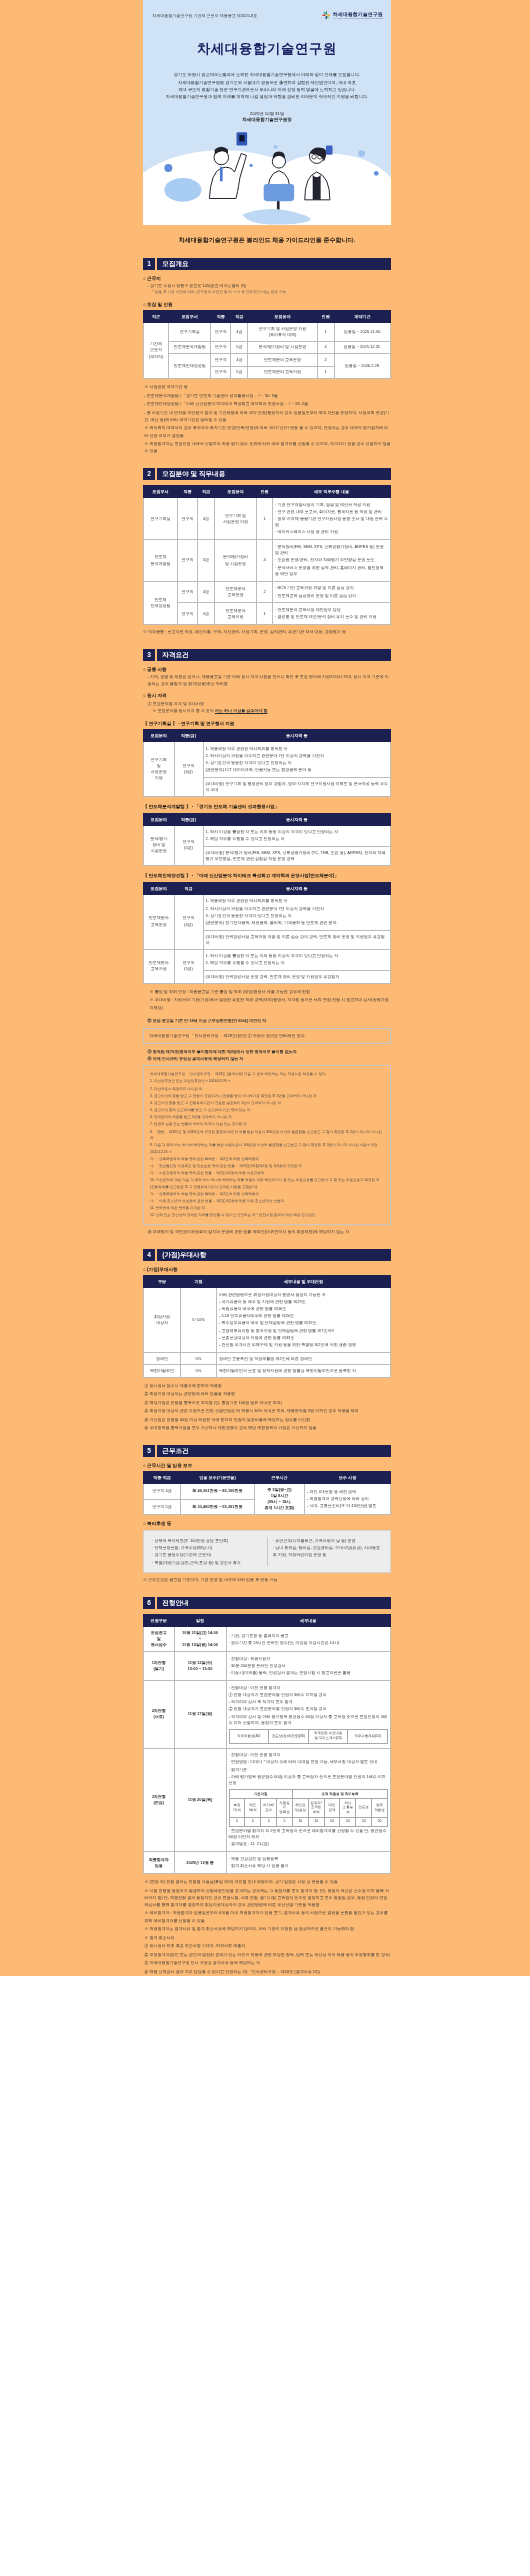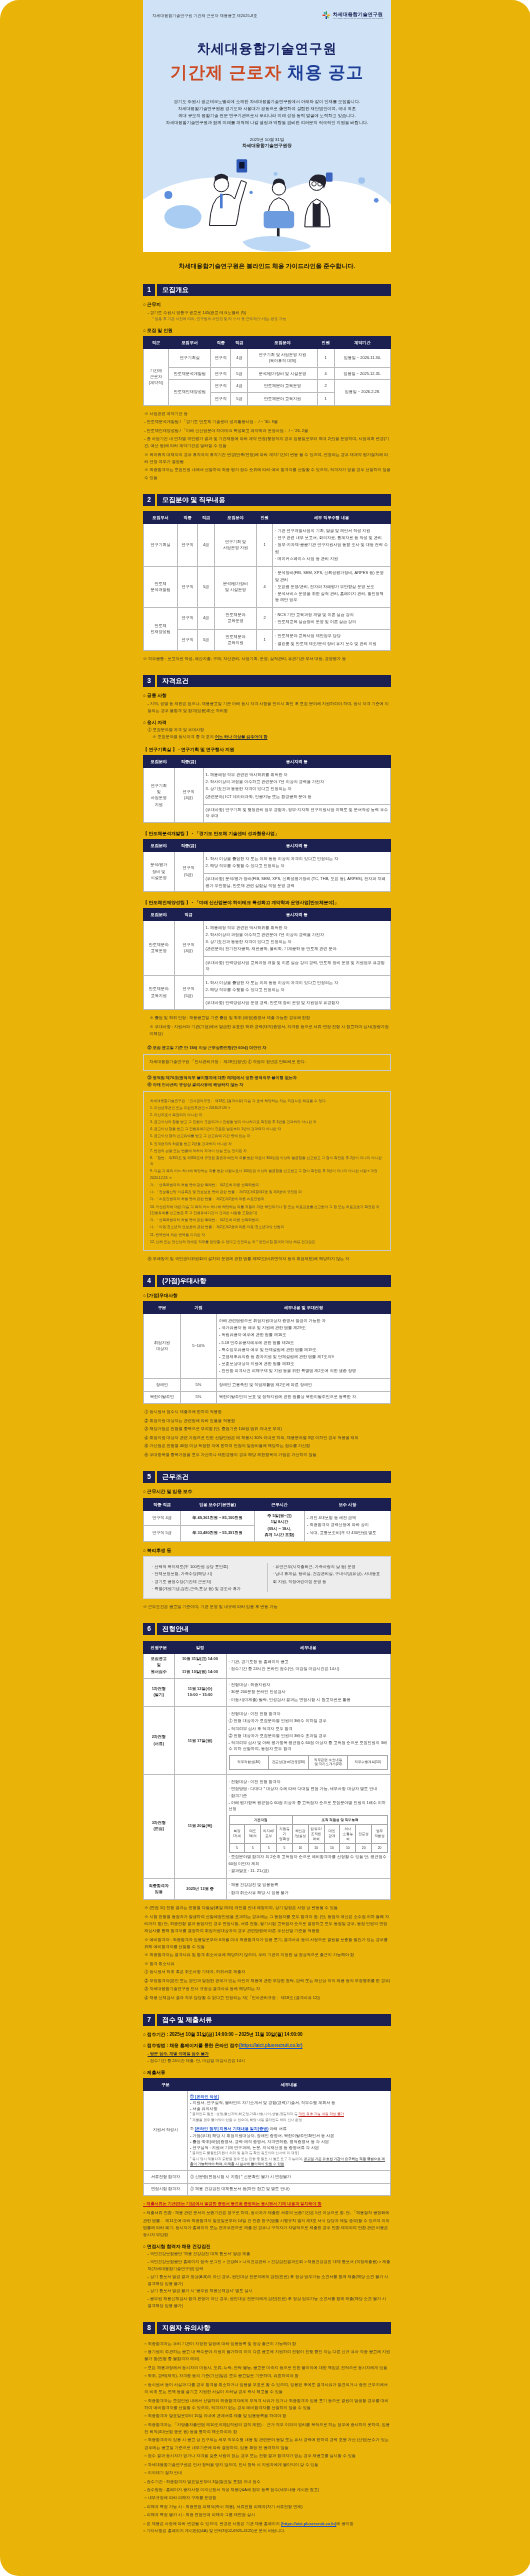--- a/index.html
+++ b/index.html
@@ -1,16 +1,16 @@
 <!DOCTYPE html>
 <html style="font-size:10.6px"><head>
 <meta charset="utf-8">
 <style>
   html,body{margin:0;padding:0;background:#fff;font-family:"Liberation Sans",sans-serif;color:#333;}
-  .page{position:relative;width:531px;height:2576px;overflow:hidden;background:#eab308;border-radius:19px;}
+  .page{position:relative;width:531px;height:1976px;overflow:hidden;background:#fdba74;}
   .col{width:248px;margin-left:143px;}
   
   .hero{background:#cfe2f6;padding-top:4px;}
   .hero-top{display:flex;justify-content:space-between;align-items:flex-start;padding:6.6px 6.6px 0 9.3px;}
   .docref{font-size:4px;color:#333;padding-top:2.7px;}
   .logo{display:flex;align-items:center;gap:2px;}
   .logo-txt{display:flex;flex-direction:column;line-height:1.2;}
   .logo-name{font-size:5px;font-weight:bold;color:#1b2051;}
   .logo-sub{font-size:1.7px;color:#6a7488;letter-spacing:0.1px;}
   .title1{margin-top:21px;text-align:center;font-size:13.3px;font-weight:bold;color:#1b2566;letter-spacing:0.7px;}
@@ -77,21 +77,20 @@
             <rect x="2.2" y="2.2" width="3.6" height="2" rx="1" transform="rotate(45 4 3.2)" fill="#27a3b4"></rect>
             <rect x="7.2" y="8.2" width="3.6" height="2" rx="1" transform="rotate(45 9 9.2)" fill="#7cb33e"></rect>
           </svg>
           <div class="logo-txt">
             <span class="logo-name">차세대융합기술연구원</span>
             <span class="logo-sub">ADVANCED INSTITUTE OF CONVERGENCE TECHNOLOGY</span>
           </div>
         </div>
       </div>
       <div class="title1">차세대융합기술연구원</div>
-      <div class="title2"><span class="hl">기간제 근로자</span><span class="rest"> 채용 공고</span></div>
       <div class="intro">
           <div class="line">경기도 수원시 광교테크노밸리에 소재한 차세대융합기술연구원에서 아래와 같이 인재를 모집합니다.</div>
           <div class="line">차세대융합기술연구원은 경기도와 서울대가 공동으로 출연하여 설립한 재단법인이며, 국내 최초</div>
           <div class="line">최대 규모의 융합기술 전문 연구기관으로서 우리나라 미래 성장 동력 발굴에 노력하고 있습니다.</div>
           <div class="line">차세대융합기술연구원과 함께 미래를 개척해 나갈 열정과 역량을 겸비한 여러분의 적극적인 지원을 바랍니다.</div>
         </div>
       <div class="hero-date">2025년 10월 31일</div>
       <div class="hero-signer">차세대융합기술연구원장</div>
       <svg class="illus" viewBox="0 0 374 148">
         <ellipse cx="120" cy="120" rx="150" ry="85" fill="#ffffff"></ellipse>

